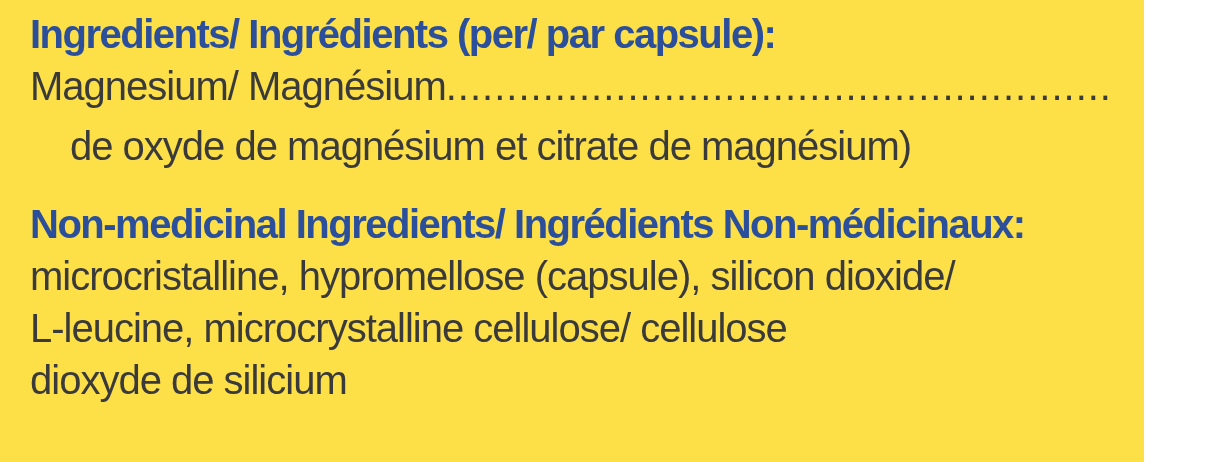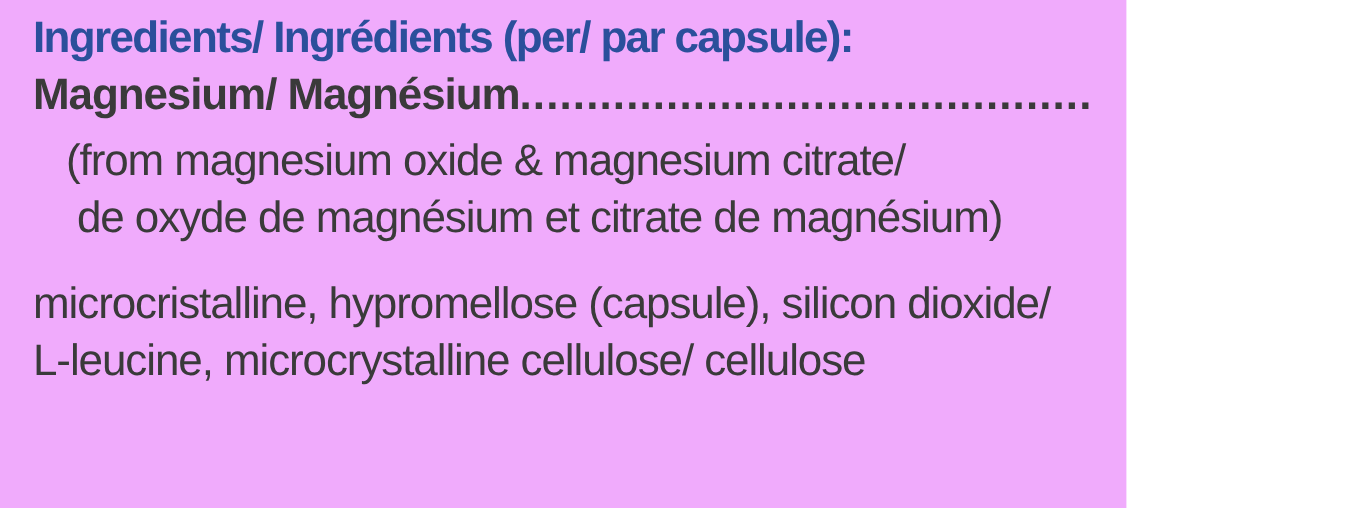--- a/index.html
+++ b/index.html
@@ -1,24 +1,24 @@
 <!DOCTYPE html>
 <html><head>
 <meta charset="utf-8">
 <style>
   html, body {
     margin: 0;
     padding: 0;
     background: #ffffff;
   }
   .label-panel {
-    width: 1024px;
+    width: 1144px;
     height: 462px;
     box-sizing: border-box;
-    background: #f0abfc;
+    background: #fde047;
     padding: 8px 30px 0 30px;
     overflow: hidden;
     font-family: "Liberation Sans", sans-serif;
     font-size: 40px;
     line-height: 52px;
     letter-spacing: -1px;
     color: #3a3a3a;
   }
   .section-heading {
     margin: 0;
@@ -27,21 +27,20 @@
     font-weight: bold;
     letter-spacing: -1.5px;
     color: #2b4f9b;
     white-space: nowrap;
   }
   .dotted-row {
     display: flex;
     align-items: flex-end;
     line-height: 52px;
     white-space: nowrap;
-    font-weight: bold;
   }
   .dotted-row .ingredient-name {
     flex: 0 0 auto;
   }
   .dotted-row .leader-dots {
     flex: 1 1 auto;
     overflow: hidden;
     white-space: nowrap;
     letter-spacing: 1px;
   }
@@ -74,24 +73,25 @@
 
   <section>
     <h1 class="section-heading">Ingredients/ Ingrédients (per/ par capsule):</h1>
 
     <div class="dotted-row">
       <span class="ingredient-name">Magnesium/ Magnésium</span>
       <span class="leader-dots">........................................................................................................................</span>
     </div>
 
     <div class="source-note">
-      <div class="source-line-1">(from magnesium oxide &amp; magnesium citrate/</div>
       <div class="source-line-2">de oxyde de magnésium et citrate de magnésium)</div>
     </div>
   </section>
 
   <section class="non-medicinal-section">
+    <h1 class="section-heading">Non-medicinal Ingredients/ Ingrédients Non-médicinaux:</h1>
 
     <div class="body-line">microcristalline, hypromellose (capsule), silicon dioxide/</div>
     <div class="body-line">L-leucine, microcrystalline cellulose/ cellulose</div>
+    <div class="body-line">dioxyde de silicium</div>
   </section>
 
 </div>
 
 </body></html>

